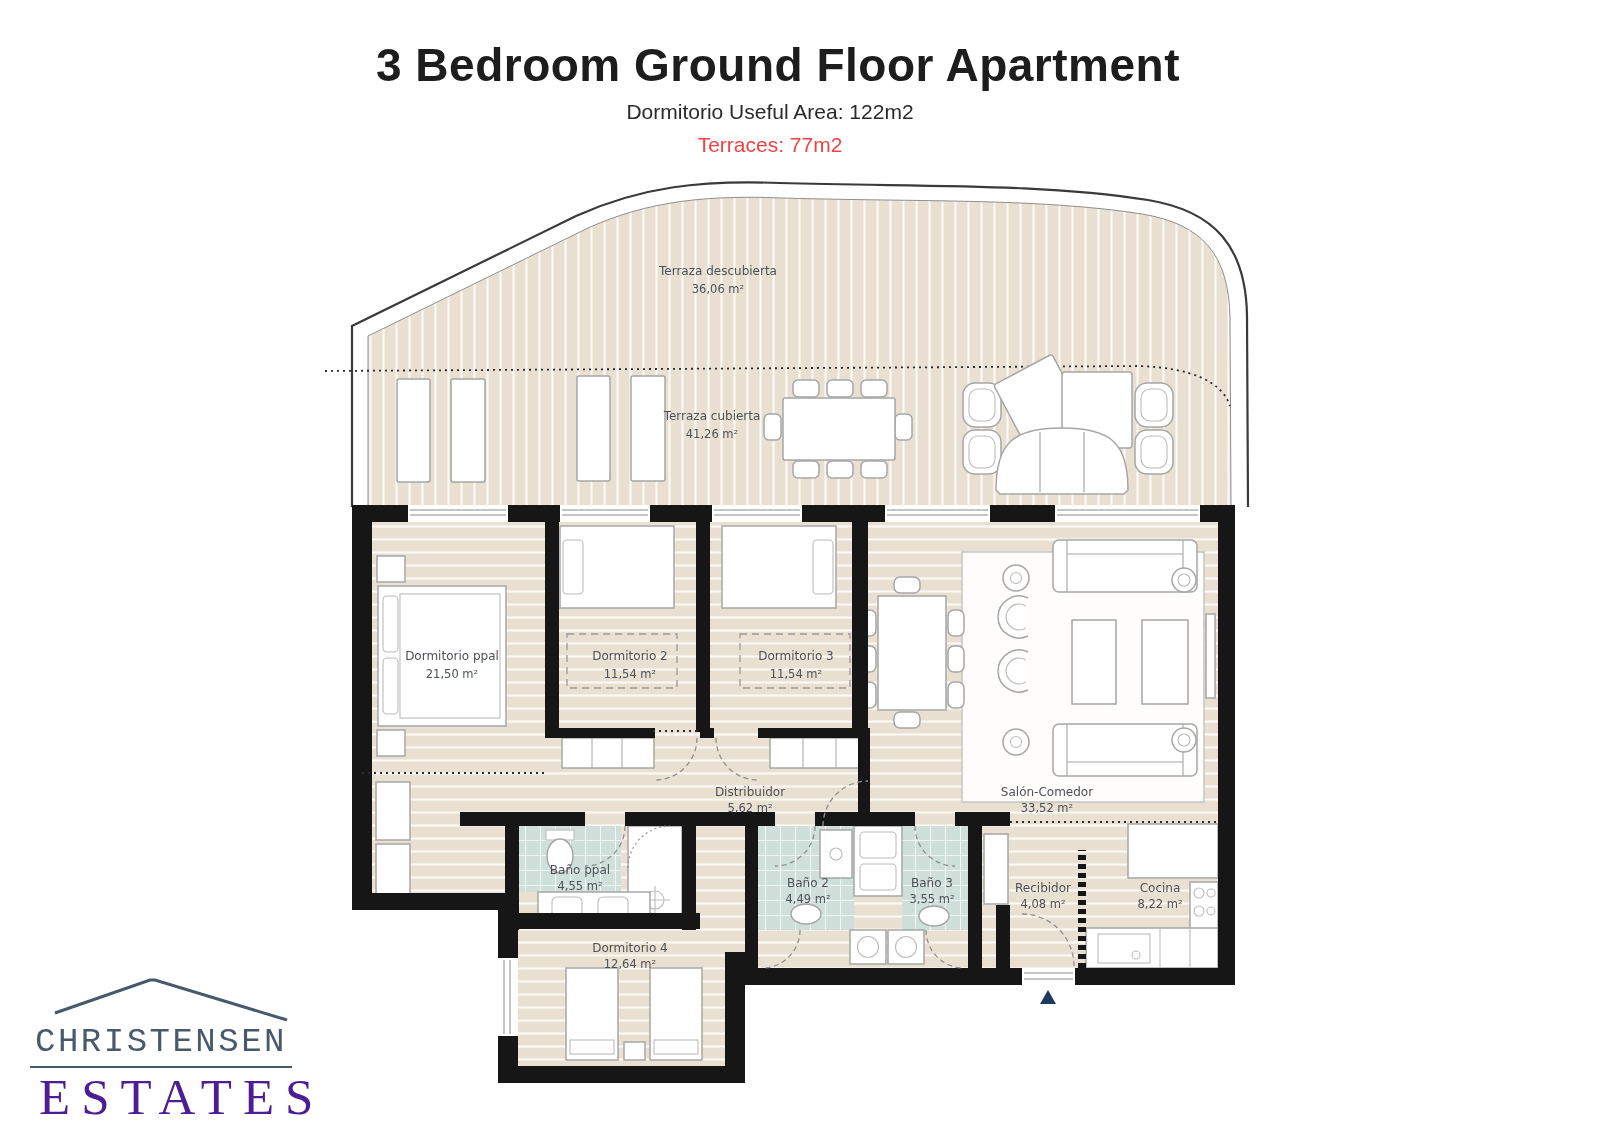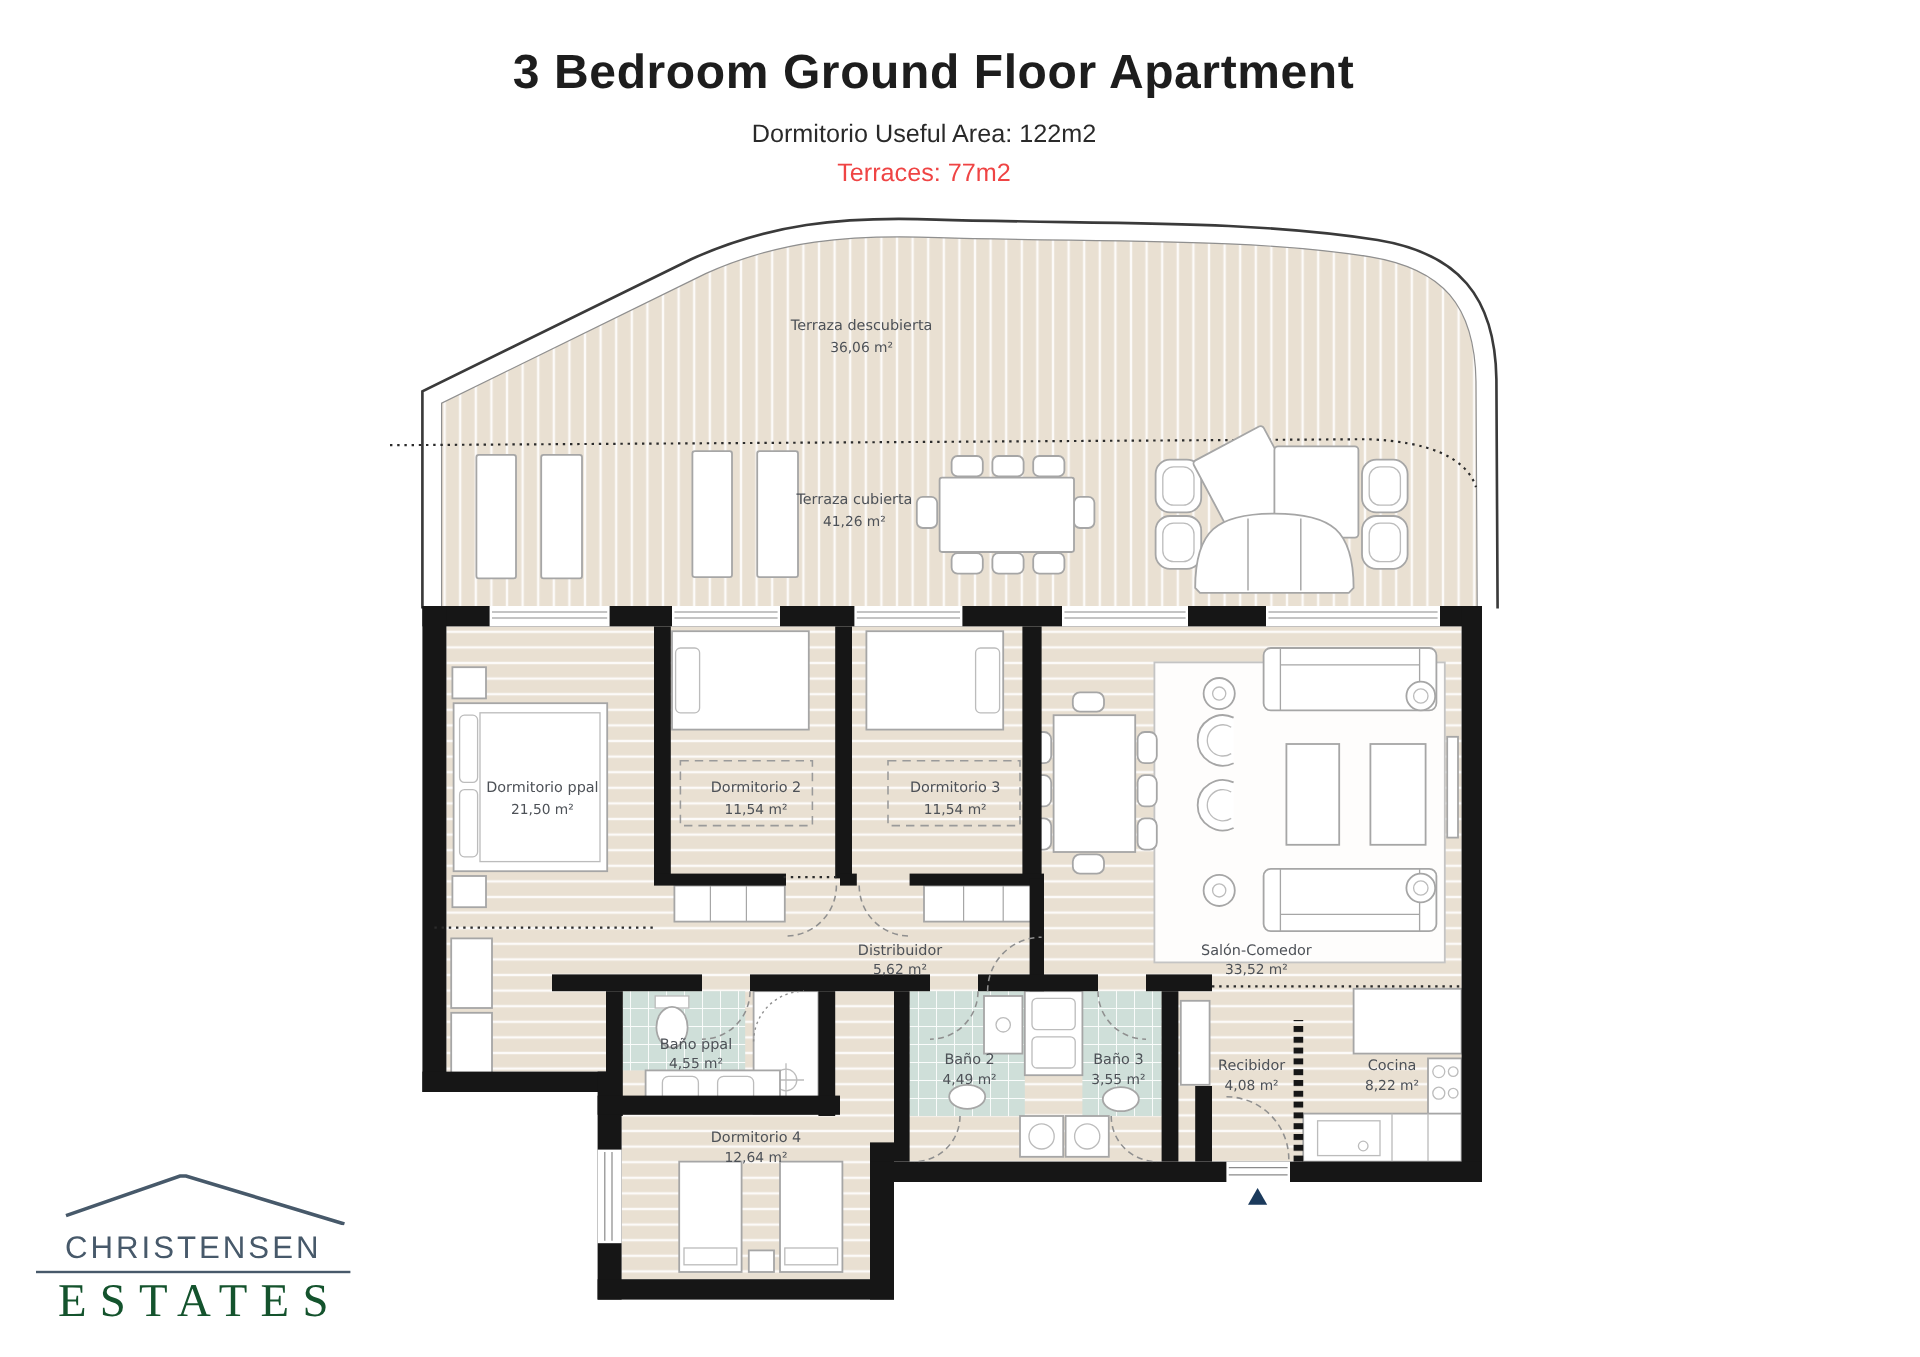--- a/index.html
+++ b/index.html
@@ -1,39 +1,39 @@
 <!DOCTYPE html>
 <html><head>
 <meta charset="utf-8">
 <style>
   html,body{margin:0;padding:0;background:#fff;width:1600px;height:1131px;overflow:hidden;
     font-family:"Liberation Sans","DejaVu Sans",sans-serif;}
   .stage{position:absolute;left:0;top:0;width:1600px;height:1131px;background:#fff;}
   .title{position:absolute;left:0;top:38px;width:1556px;text-align:center;
-    font-size:40px;font-weight:bold;color:#1d1d1d;letter-spacing:.5px;}
+    font-size:46px;font-weight:bold;color:#1d1d1d;letter-spacing:.5px;}
   .sub1{position:absolute;left:0;top:100px;width:1540px;text-align:center;font-size:21px;color:#2a2a2a;}
   .sub2{position:absolute;left:0;top:133px;width:1540px;text-align:center;font-size:21px;color:#ef4444;}
   .plan{position:absolute;left:0;top:0;}
   
   .wall{fill:#161616;stroke:none;}
   .fw{fill:#ffffff;stroke:#a6a6a6;stroke-width:1.5;}
   .fw2{fill:#ffffff;stroke:#bcbcbc;stroke-width:1.1;}
   .arc{fill:none;stroke:#8f8f8f;stroke-width:1.3;stroke-dasharray:5 3.5;}
   .arcdot{fill:none;stroke:#8f8f8f;stroke-width:1.2;stroke-dasharray:2 3;}
   .dot{fill:none;stroke:#2b2b2b;stroke-width:1.8;stroke-dasharray:2 4;}
   .dashed{fill:none;stroke:#9a9a9a;stroke-width:1.3;stroke-dasharray:7 5;}
   .wline{stroke:#8a8a8a;stroke-width:1;}
   .rn{font:12px "DejaVu Sans",sans-serif;fill:#4d5157;text-anchor:middle;}
   .ra{font:11.5px "DejaVu Sans",sans-serif;fill:#4d5157;text-anchor:middle;}
   
   .logo{position:absolute;left:28px;top:975px;width:266px;text-align:center;}
-  .logo-name{font-family:Liberation Sans, sans-serif;font-size:26px;color:#47596a;
+  .logo-name{font-family:Liberation Mono, monospace;font-size:34px;color:#47596a;
     letter-spacing:2.5px;line-height:1;margin-top:0px;}
   .logo-rule{border-top:2px solid #47596a;margin:7px 2px 4px 2px;}
-  .logo-type{font-family:"Liberation Serif","DejaVu Serif",serif;font-size:39px;color:#14532d;
+  .logo-type{font-family:"Liberation Serif","DejaVu Serif",serif;font-size:51px;color:#4c1d95;
     letter-spacing:11px;text-indent:11px;line-height:1;}
 </style>
 </head>
 <body>
 
 <div class="stage">
 
   <div class="title">3 Bedroom Ground Floor Apartment</div>
   <div class="sub1">Dormitorio Useful Area:  122m2</div>
   <div class="sub2">Terraces: 77m2</div>

